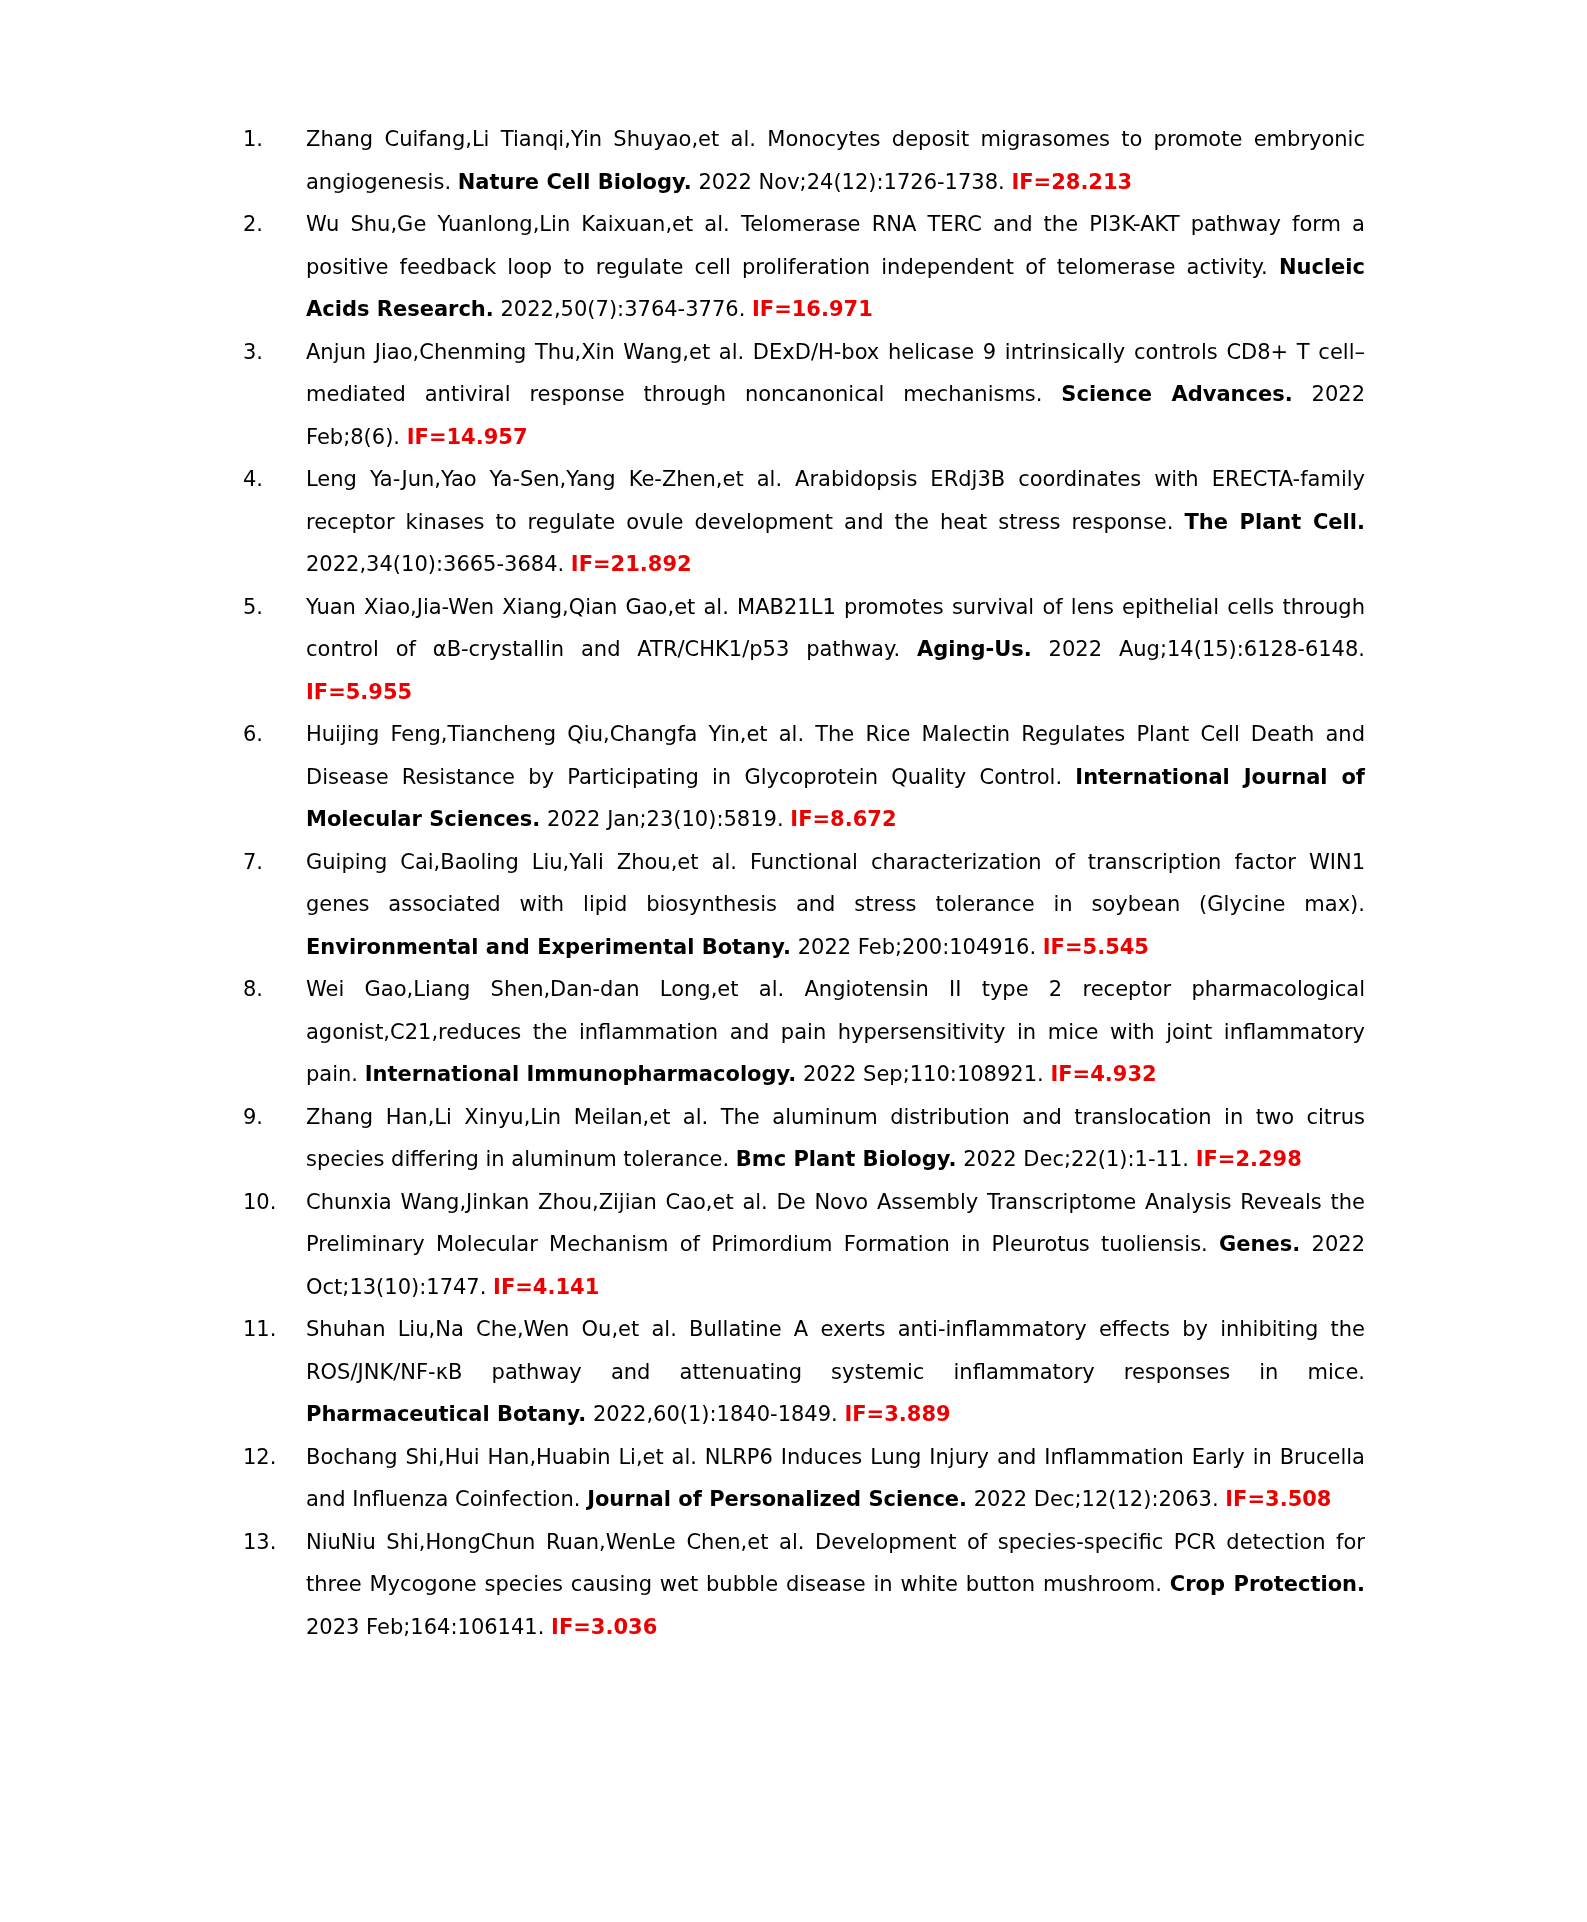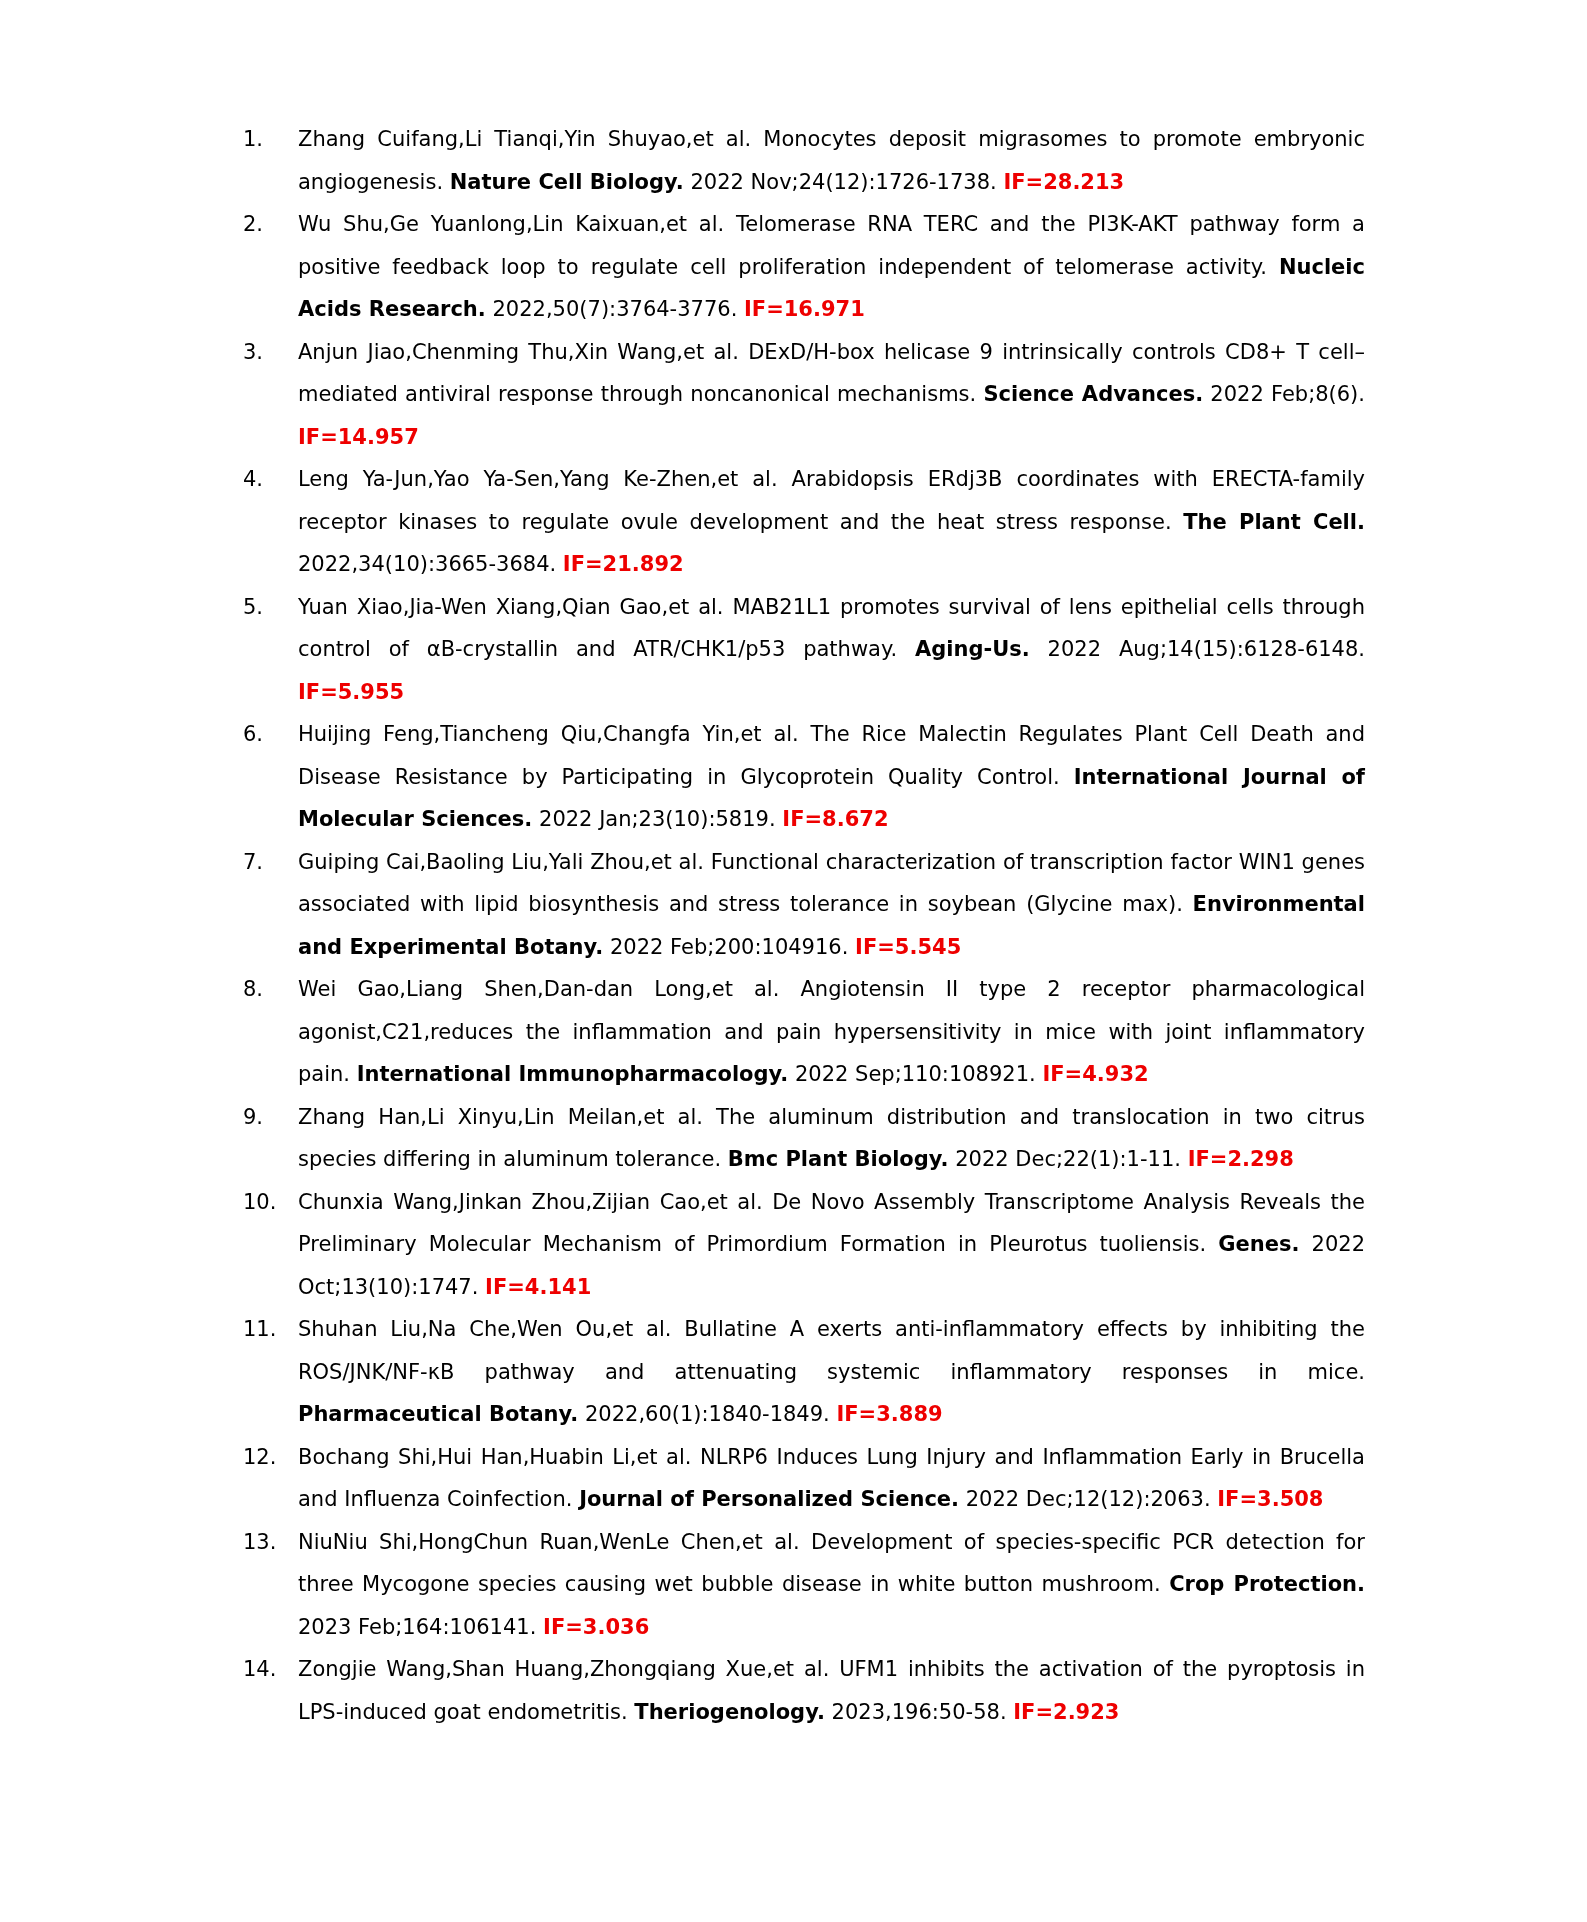--- a/index.html
+++ b/index.html
@@ -25,20 +25,21 @@
     align-items: flex-start;
   }
   .ref .num {
     width: 55px;
     flex-shrink: 0;
     text-align: left;
   }
   .ref .body {
     flex: 1;
     text-align: justify;
+    margin-left: 8px;
   }
   .journal {
     font-weight: bold;
   }
   .if {
     font-weight: bold;
     color: var(--if-color, #ee0000);
   }
 </style>
 </head>
@@ -104,18 +105,14 @@
   <div class="ref">
     <div class="num">12.</div>
     <div class="body"><span>Bochang Shi,Hui Han,Huabin Li,et al. NLRP6 Induces Lung Injury and Inflammation Early in Brucella and Influenza Coinfection.</span> <span class="journal">Journal of Personalized Science.</span> <span>2022 Dec;12(12):2063.</span> <span class="if">IF=3.508</span></div>
   </div>
 
   <div class="ref">
     <div class="num">13.</div>
     <div class="body"><span>NiuNiu Shi,HongChun Ruan,WenLe Chen,et al. Development of species-specific PCR detection for three Mycogone species causing wet bubble disease in white button mushroom.</span> <span class="journal">Crop Protection.</span> <span>2023 Feb;164:106141.</span> <span class="if">IF=3.036</span></div>
   </div>
 
-  <div class="ref">
-    <div class="num">14.</div>
-    <div class="body"><span>Zongjie Wang,Shan Huang,Zhongqiang Xue,et al. UFM1 inhibits the activation of the pyroptosis in LPS-induced goat endometritis.</span> <span class="journal">Theriogenology.</span> <span>2023,196:50-58.</span> <span class="if">IF=2.923</span></div>
-  </div>
 
 </div>
 
 </body></html>

